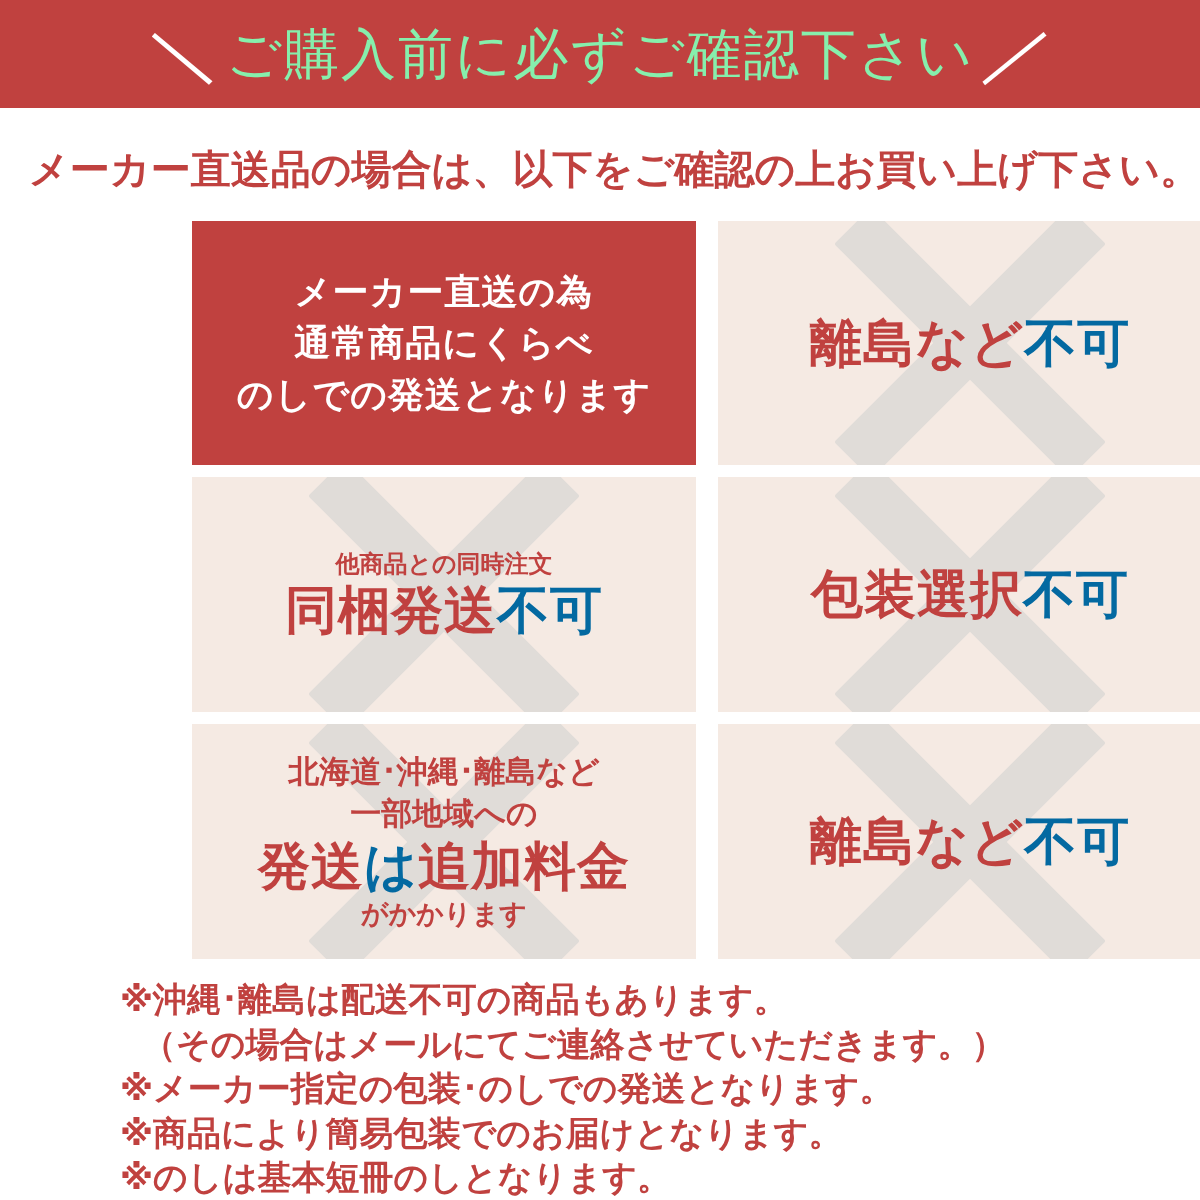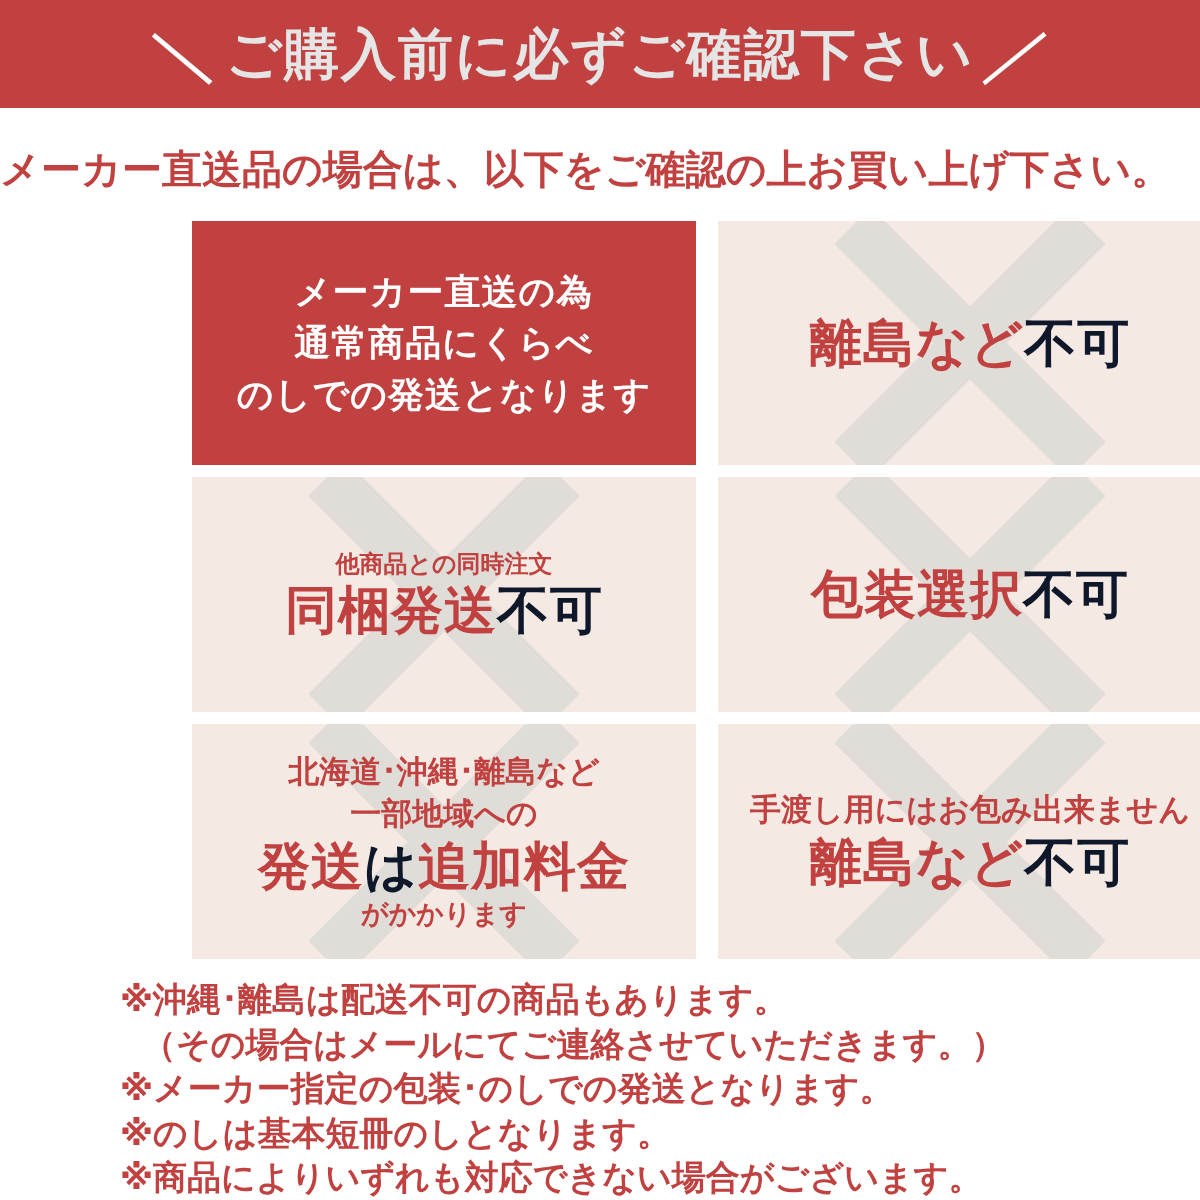--- a/index.html
+++ b/index.html
@@ -23,40 +23,40 @@
   
   .header {
     position: relative;
     height: 108px;
     background: #c0413f;
     display: flex;
     align-items: center;
     justify-content: center;
   }
   .header-title {
-    color: #e5e5e5;
+    color: #86efac;
     font-size: 55px;
-    font-weight: bold;
+    font-weight: normal;
     letter-spacing: 2px;
     white-space: nowrap;
     line-height: 1;
   }
   .header-slash {
     color: #ffffff;
     font-size: 58px;
     font-weight: bold;
     line-height: 1;
     display: inline-block;
   }
   .slash-left { transform: skewX(18deg); margin-right: 16px; }
   .slash-right { transform: skewX(-18deg); margin-left: 16px; }
 
   
   .lead {
-    text-align: left;
+    text-align: right;
     color: #c0413f;
     font-size: 40px;
     font-weight: bold;
     letter-spacing: 0px;
     padding: 34px 0 24px 0;
     white-space: nowrap;
   }
 
   
   .grid {
@@ -123,21 +123,21 @@
   }
   .big-red {
     color: #c0413f;
     font-size: 52px;
     font-weight: bold;
     line-height: 1.2;
     letter-spacing: 1px;
     white-space: nowrap;
   }
   .big-red .muted {
-    color: #0f172a;
+    color: #0369a1;
   }
   .mid-red {
     color: #c0413f;
     font-size: 31px;
     font-weight: bold;
     line-height: 1.35;
     white-space: nowrap;
   }
   .note-red {
     color: #c0413f;
@@ -214,28 +214,28 @@
         <div class="mid-red">北海道･沖縄･離島など</div>
         <div class="mid-red">一部地域への</div>
         <div class="big-red"><span>発送</span><span class="muted">は</span><span>追加料金</span></div>
         <div class="note-red">がかかります</div>
       </div>
     </div>
 
     <div class="cell">
       <div class="xmark"></div>
       <div class="txt">
-        <div class="mid-red">手渡し用にはお包み出来ません</div>
         <div class="big-red"><span>離島など</span><span class="muted">不可</span></div>
       </div>
     </div>
 
   </div>
 
   <div class="notes">
     <div>※沖縄･離島は配送不可の商品もあります。</div>
     <div class="indent">（その場合はメールにてご連絡させていただきます。）</div>
     <div>※メーカー指定の包装･のしでの発送となります。</div>
+    <div>※商品により簡易包装でのお届けとなります。</div>
     <div>※のしは基本短冊のしとなります。</div>
     <div>※商品によりいずれも対応できない場合がございます。</div>
   </div>
 
 </div>
 
 </body></html>

